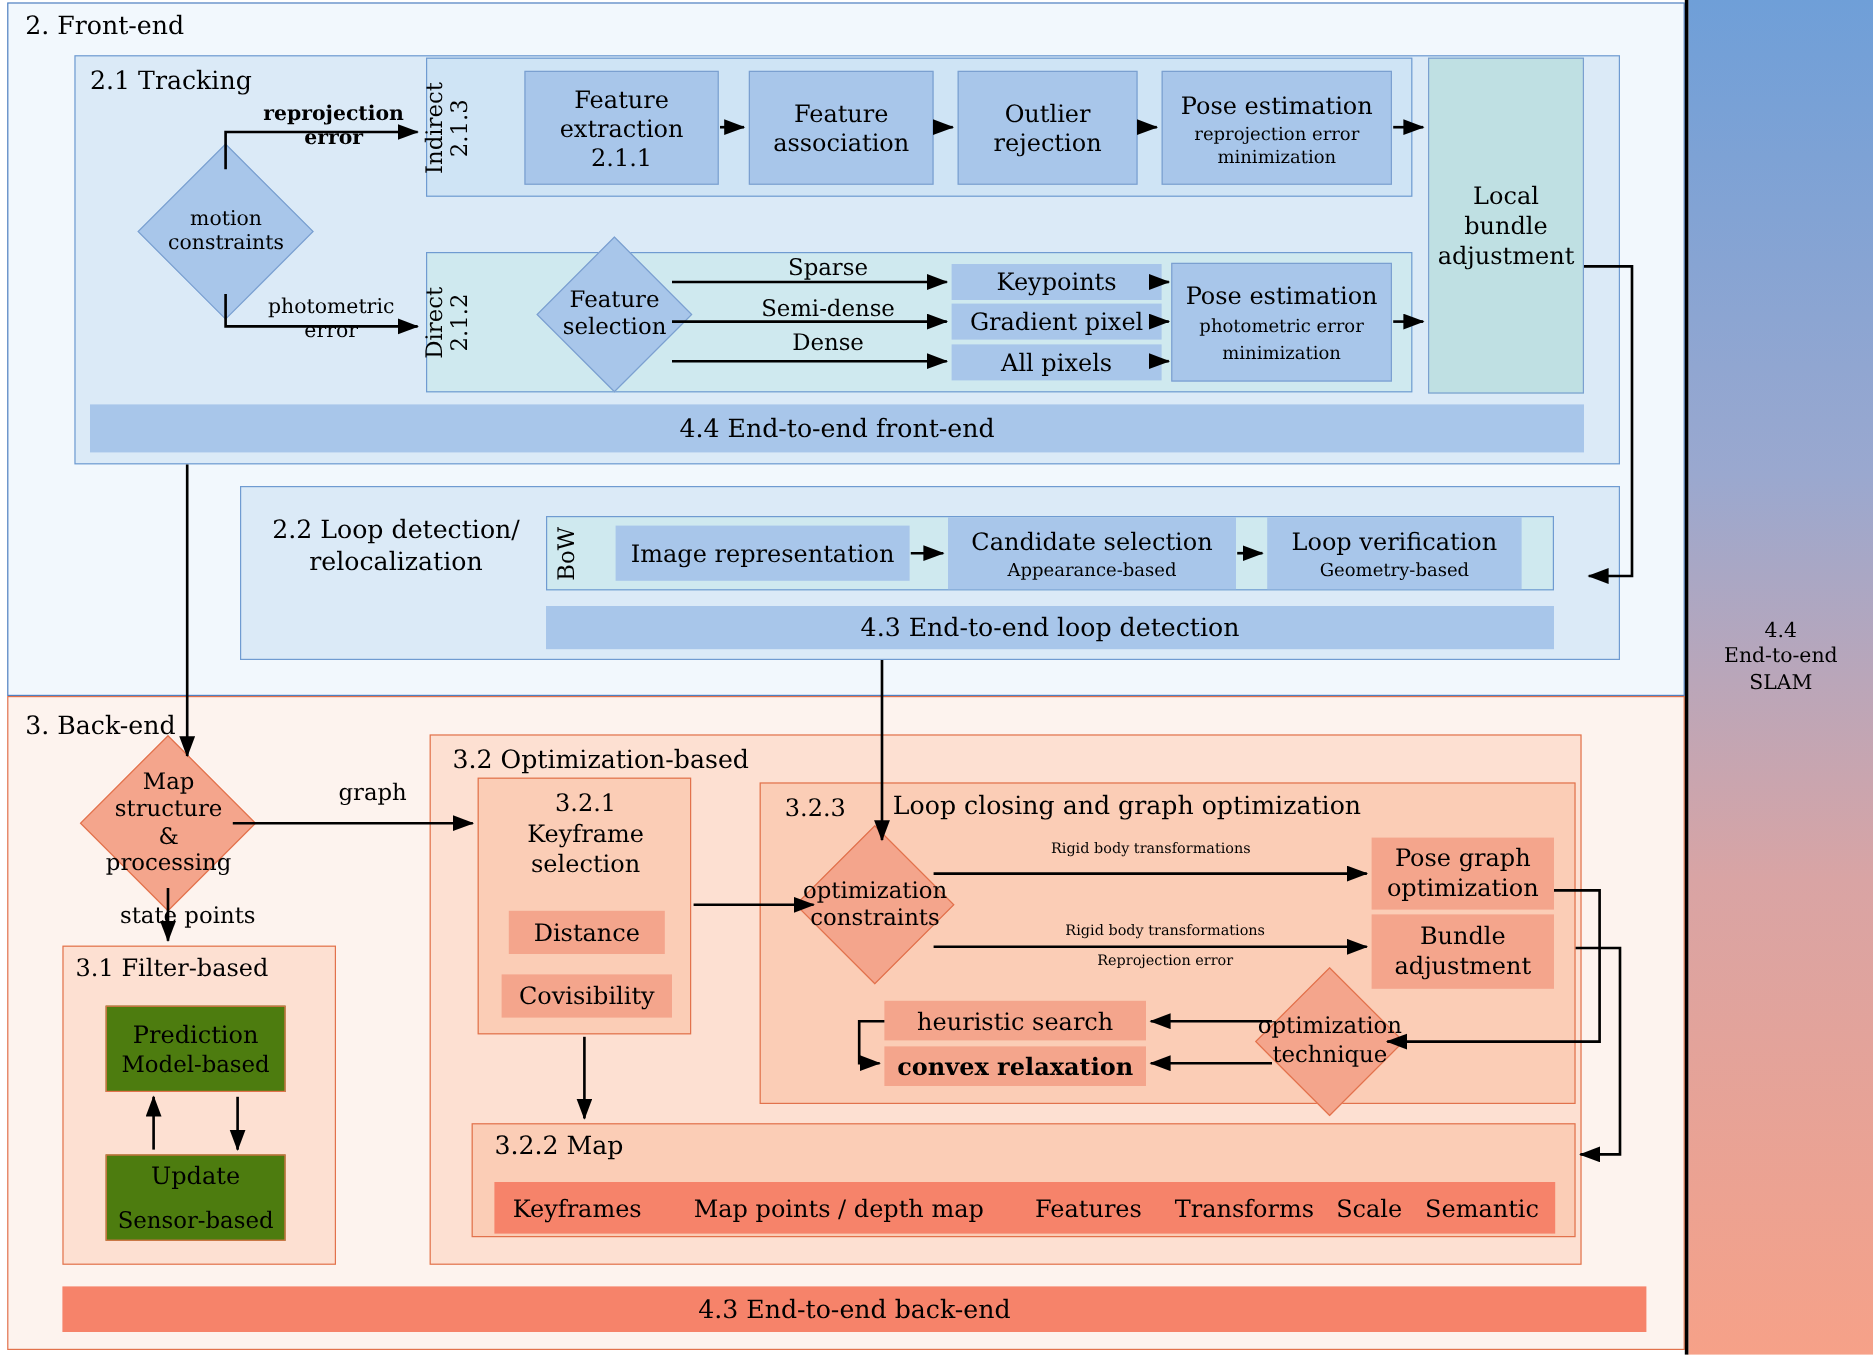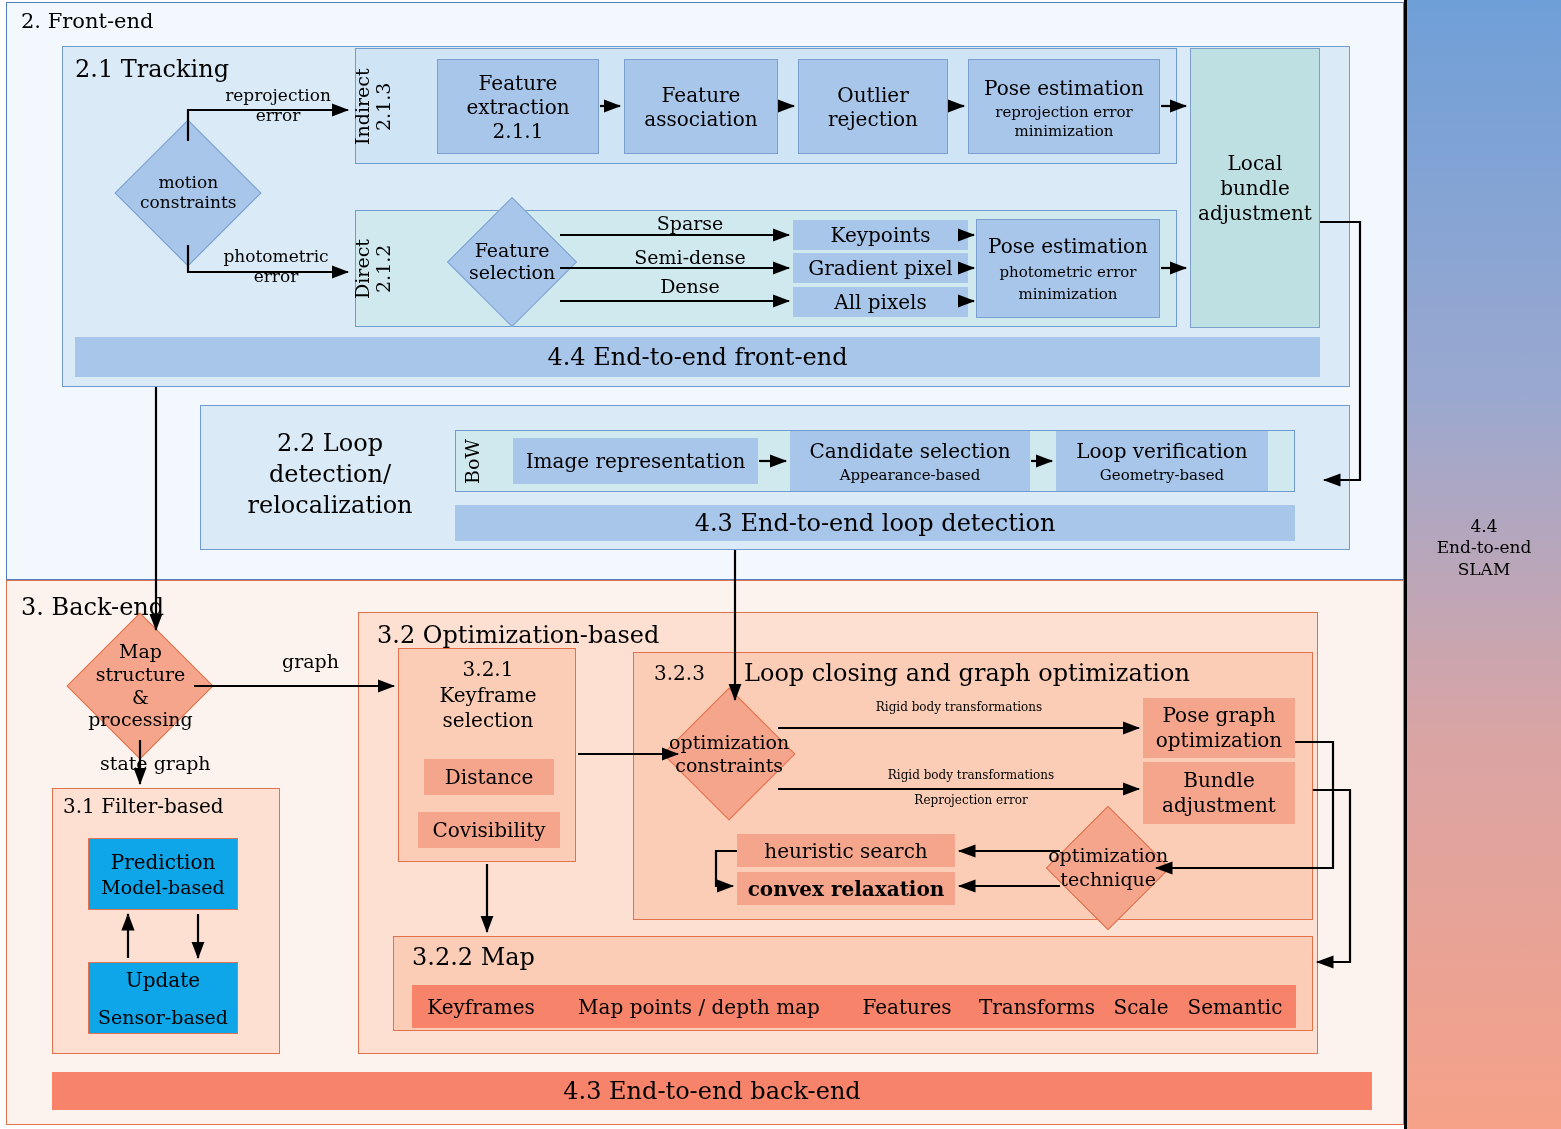--- a/index.html
+++ b/index.html
@@ -75,54 +75,54 @@
     background:#fbcdb6;border:1.3px solid #e2724c;
   }
   #filter-panel{
     left:52px;top:788px;width:228px;height:266px;
     background:#fde0d2;border:1.4px solid #e2724c;
   }
   #keyframe-panel{
     left:398px;top:648px;width:178px;height:214px;
     background:#fbcdb6;border:1.3px solid #e2724c;
   }
-  .red-box{background:#0ea5e9;border:1.1px solid #e2724c;}
+  .red-box{background:#4d7c0f;border:1.1px solid #e2724c;}
   .red-box-soft{background:#f4a58c;border:none;}
   .red-band{background:#f6836a;border:none;}
 
   
   #right-strip{
     left:1404px;top:0px;width:157px;height:1129px;
     background:linear-gradient(180deg,#6f9fd8 0%, #9aa8cf 35%, #d9a4a4 65%, #f6a188 100%);
     border-left:3px solid #000;
   }
   .strip-text{font-size:17px;line-height:1.25;color:#000;text-align:center;}.t15{font-size:15px}
   .t16{font-size:12px}.t17{font-size:17px}
-  .t19{font-size:19px}.t20{font-size:20px}.t21{font-size:24px}
+  .t19{font-size:19px}.t20{font-size:20px}.t21{font-size:21px}
   .vert{writing-mode:vertical-rl;transform:rotate(180deg);}
 </style>
 </head>
 <body>
 
 <div class="canvas">
 
   <div class="abs" id="front-end-panel">
     <div class="abs fe-label" style="left:14px;top:6px;">2. Front-end</div>
   </div>
 
   <div class="abs" id="tracking-panel">
     <div class="abs t21" style="left:12px;top:8px;">2.1 Tracking</div>
   </div>
 
   <div class="abs diamond-blue ctr" style="left:136px;top:141px;width:104px;height:104px;">
     <div class="dtxt ctr col t17" style="width:150px;white-space:pre-line;line-height:1.15;">motion
 constraints</div>
   </div>
 
-  <div class="abs ctr col t17" style="left:198px;top:85px;width:160px;white-space:pre-line;line-height:1.2;">reprojection
+  <div class="abs ctr col t17" style="left:198px;top:85px;width:160px;white-space:pre-line;line-height:1.2;font-weight:bold;">reprojection
 error</div>
   <div class="abs ctr col t17" style="left:196px;top:246px;width:160px;white-space:pre-line;line-height:1.2;">photometric
 error</div>
 
   <div class="abs" id="indirect-panel">
     <div class="abs vert ctr t19" style="left:4px;top:4px;width:26px;height:108px;white-space:pre-line;line-height:1.1;text-align:center;">Indirect
 2.1.3</div>
   </div>
   <div class="abs blue-box ctr col t20" style="left:437px;top:59px;width:162px;height:95px;white-space:pre-line;line-height:1.2;">Feature
 extraction
@@ -186,21 +186,21 @@
 
   <div class="abs" id="back-end-panel">
     <div class="abs t21" style="left:14px;top:12px;">3. Back-end</div>
   </div>
 
   <div class="abs diamond-red ctr" style="left:88px;top:634px;width:104px;height:104px;">
     <div class="dtxt ctr col t19" style="width:180px;white-space:pre-line;line-height:1.2;">Map structure
 &amp; processing</div>
   </div>
   <div class="abs t19" style="left:282px;top:650px;">graph</div>
-  <div class="abs t19" style="left:100px;top:752px;">state graph</div>
+  <div class="abs t19" style="left:100px;top:752px;">state points</div>
 
   <div class="abs" id="filter-panel">
     <div class="abs t20" style="left:10px;top:5px;">3.1 Filter-based</div>
   </div>
   <div class="abs red-box ctr col" style="left:88px;top:838px;width:150px;height:72px;">
     <div class="t20">Prediction</div>
     <div class="t19" style="margin-top:2px;">Model-based</div>
   </div>
   <div class="abs red-box ctr col" style="left:88px;top:962px;width:150px;height:72px;">
     <div class="t20">Update</div>

